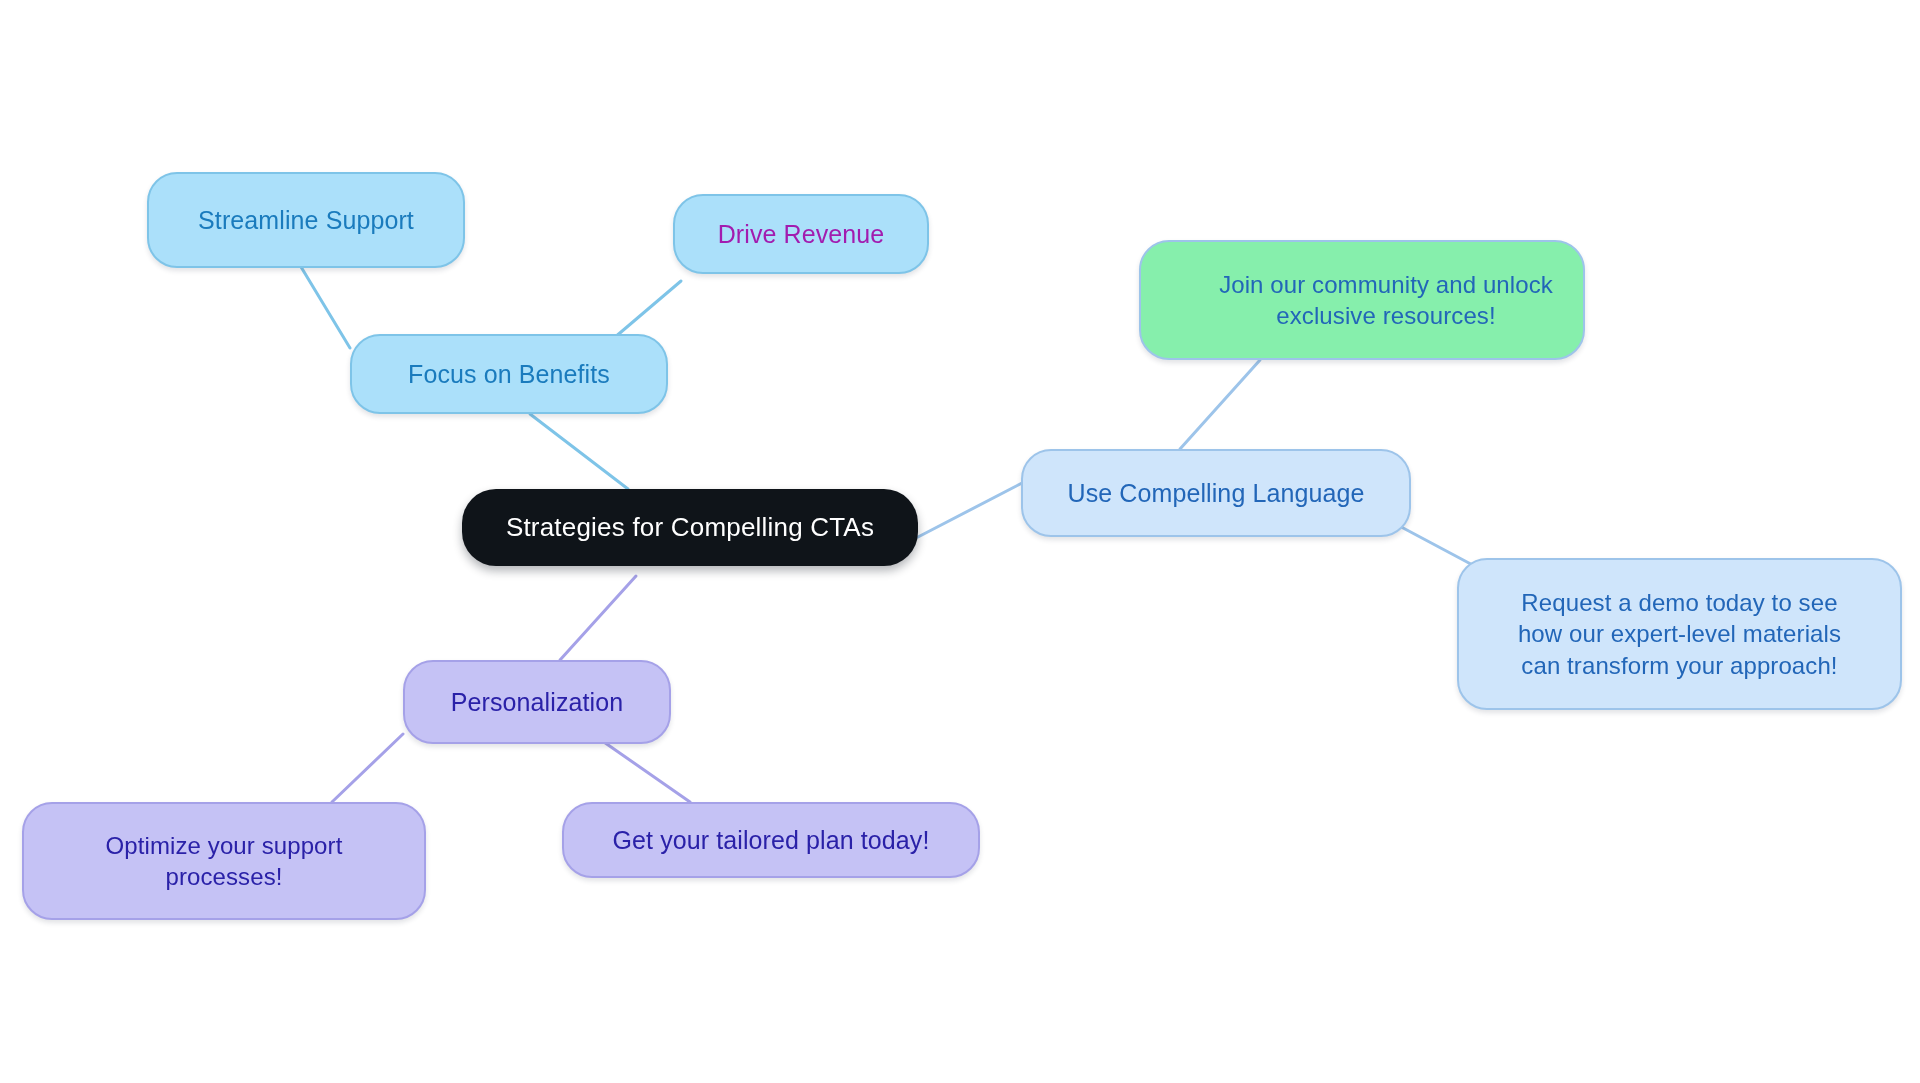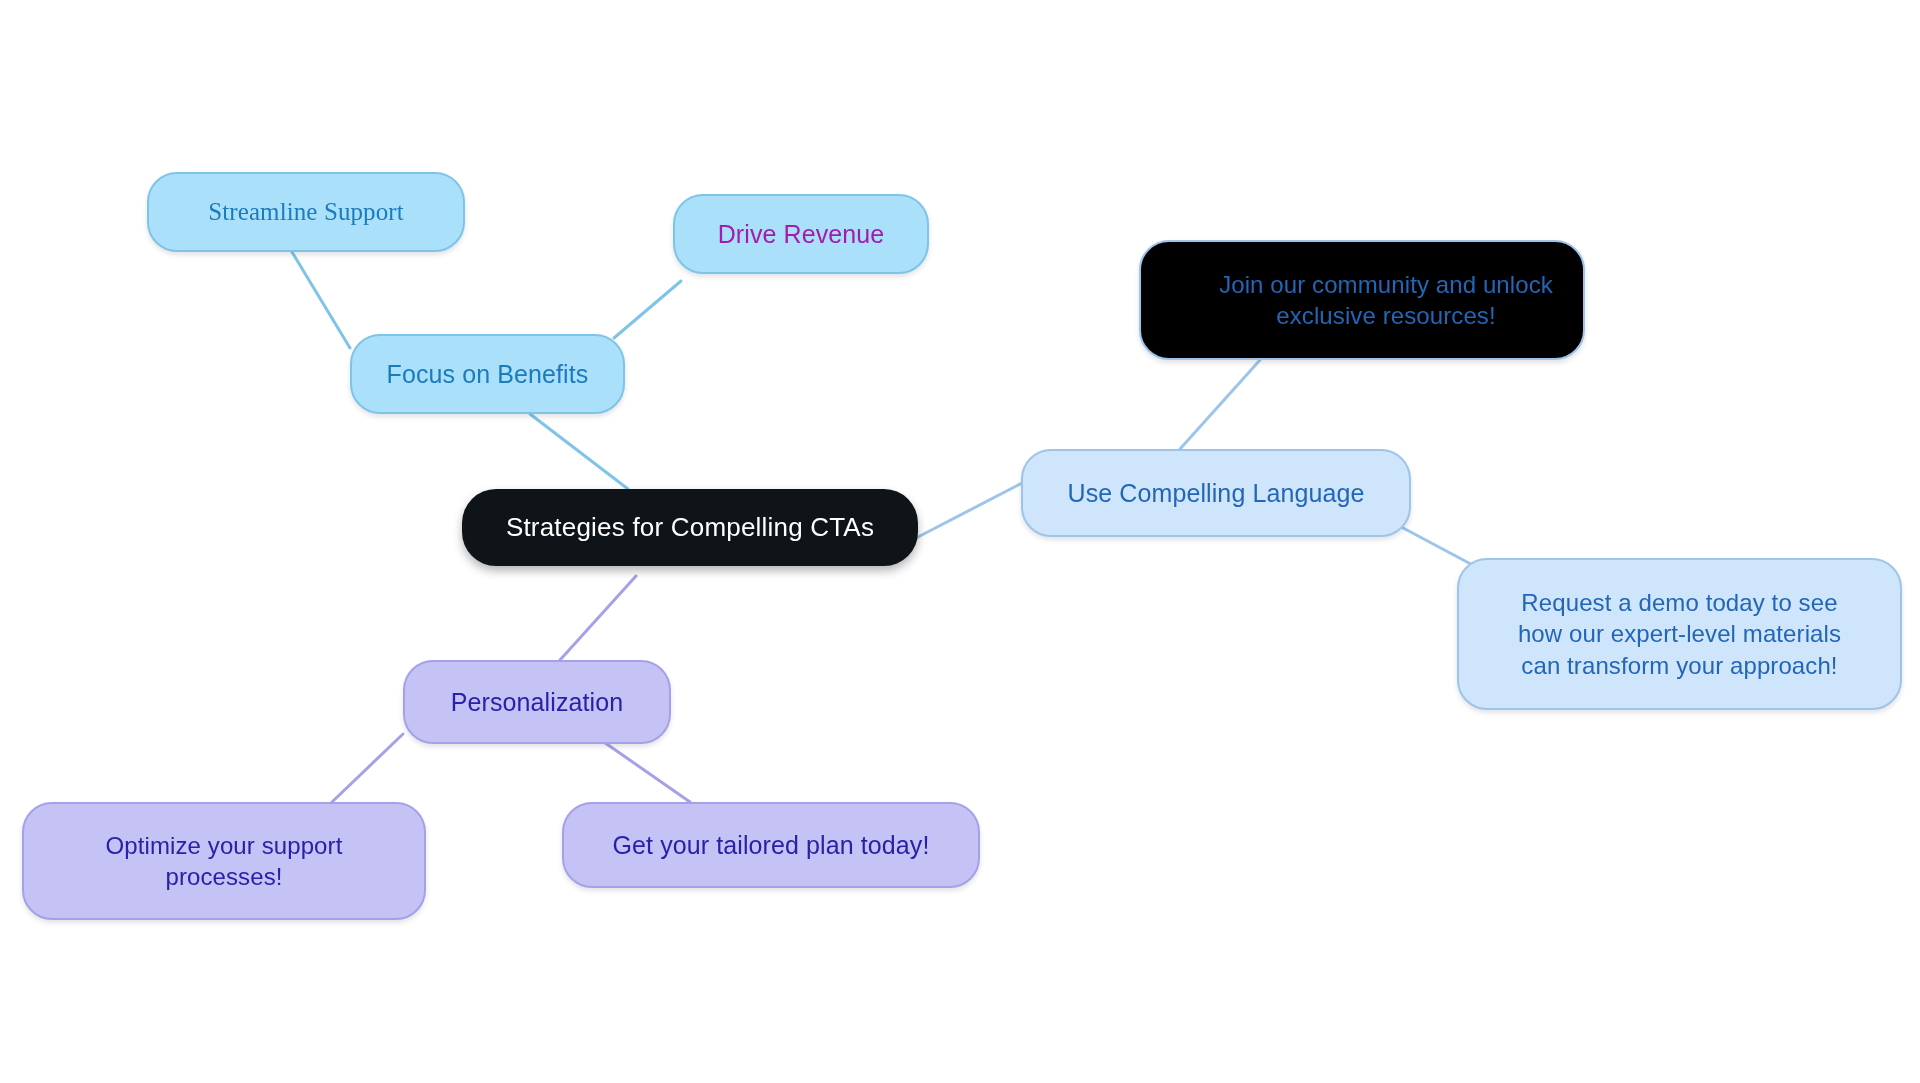--- a/index.html
+++ b/index.html
@@ -60,35 +60,35 @@
       <line x1="918" y1="537" x2="1024" y2="482" stroke="#9dc4ea" stroke-width="3" stroke-linecap="round"></line>
       <line x1="1180" y1="449" x2="1260" y2="360" stroke="#9dc4ea" stroke-width="3" stroke-linecap="round"></line>
       <line x1="1390" y1="521" x2="1482" y2="570" stroke="#9dc4ea" stroke-width="3" stroke-linecap="round"></line>
       <line x1="636" y1="576" x2="560" y2="660" stroke="#a5a1e8" stroke-width="3" stroke-linecap="round"></line>
       <line x1="403" y1="734" x2="332" y2="802" stroke="#a5a1e8" stroke-width="3" stroke-linecap="round"></line>
       <line x1="601" y1="740" x2="690" y2="802" stroke="#a5a1e8" stroke-width="3" stroke-linecap="round"></line>
     </svg>
 
   <div class="node root" style="left: 462px; top: 489px; width: 456px; height: 77px; font-size: 26px; background: rgb(15, 20, 25); border-color: rgb(15, 20, 25); color: rgb(255, 255, 255);">Strategies for Compelling CTAs</div>
 
-  <div class="node" style="left: 350px; top: 334px; width: 275px; height: 80px; font-size: 25px; background: rgb(171, 224, 250); border-color: rgb(126, 196, 232); color: rgb(26, 123, 189);">Focus on Benefits</div>
+  <div class="node" style="left: 350px; top: 334px; width: 318px; height: 80px; font-size: 25px; background: rgb(171, 224, 250); border-color: rgb(126, 196, 232); color: rgb(26, 123, 189);">Focus on Benefits</div>
 
-  <div class="node" style="left: 147px; top: 172px; width: 318px; height: 80px; font-size: 25px; background: rgb(171, 224, 250); border-color: rgb(126, 196, 232); color: rgb(26, 123, 189); font-family: Liberation Serif, serif;">Streamline Support</div>
+  <div class="node" style="left: 147px; top: 172px; width: 318px; height: 96px; font-size: 25px; background: rgb(171, 224, 250); border-color: rgb(126, 196, 232); color: rgb(26, 123, 189);">Streamline Support</div>
 
   <div class="node" style="left: 673px; top: 194px; width: 256px; height: 80px; font-size: 25px; background: rgb(171, 224, 250); border-color: rgb(126, 196, 232); color: #a21caf;">Drive Revenue</div>
 
   <div class="node" style="left: 1021px; top: 449px; width: 390px; height: 88px; font-size: 25px; background: rgb(207, 229, 251); border-color: rgb(157, 196, 234); color: rgb(34, 102, 184);">Use Compelling Language</div>
 
-  <div class="node" style="left: 1139px; top: 240px; width: 446px; height: 120px; font-size: 24px; background: #000000; border-color: rgb(157, 196, 234); color: rgb(34, 102, 184); padding-left: 48px;">Join our community and unlock
+  <div class="node" style="left: 1139px; top: 240px; width: 446px; height: 120px; font-size: 24px; background: #86efac; border-color: rgb(157, 196, 234); color: rgb(34, 102, 184); padding-left: 48px;">Join our community and unlock
 exclusive resources!</div>
 
   <div class="node" style="left: 1457px; top: 558px; width: 445px; height: 152px; font-size: 24px; background: rgb(207, 229, 251); border-color: rgb(157, 196, 234); color: rgb(34, 102, 184);">Request a demo today to see
 how our expert-level materials
 can transform your approach!</div>
 
   <div class="node" style="left: 403px; top: 660px; width: 268px; height: 84px; font-size: 25px; background: rgb(197, 194, 245); border-color: rgb(165, 161, 232); color: rgb(42, 33, 168);">Personalization</div>
 
   <div class="node" style="left: 22px; top: 802px; width: 404px; height: 118px; font-size: 24px; background: rgb(197, 194, 245); border-color: rgb(165, 161, 232); color: rgb(42, 33, 168);">Optimize your support
 processes!</div>
 
-  <div class="node" style="left: 562px; top: 802px; width: 418px; height: 86px; font-size: 25px; background: rgb(197, 194, 245); border-color: rgb(165, 161, 232); color: rgb(42, 33, 168);">Get your tailored plan today!</div>
+  <div class="node" style="left: 562px; top: 802px; width: 418px; height: 76px; font-size: 25px; background: rgb(197, 194, 245); border-color: rgb(165, 161, 232); color: rgb(42, 33, 168);">Get your tailored plan today!</div>
 
 </div>
 
 </body></html>

